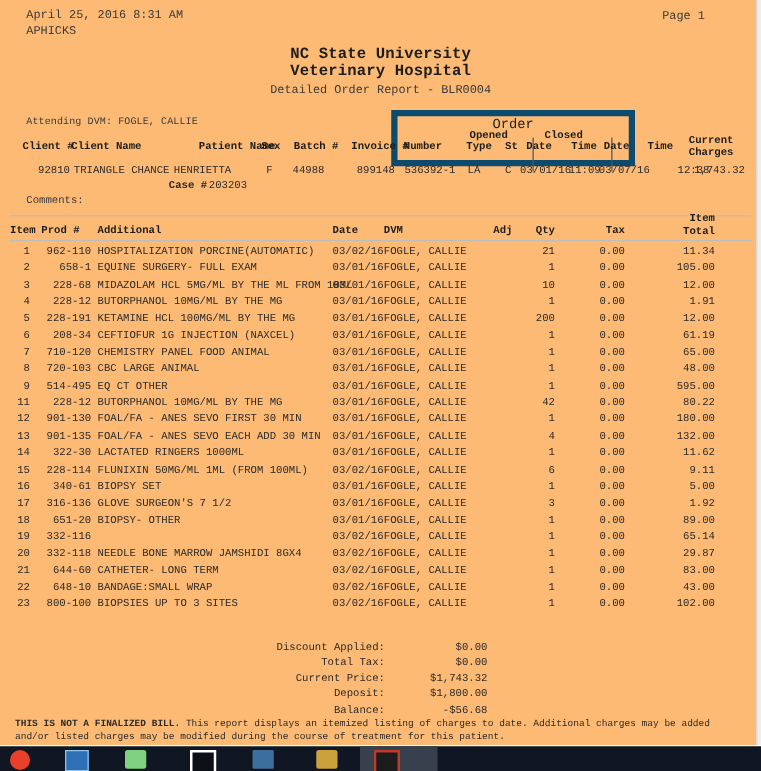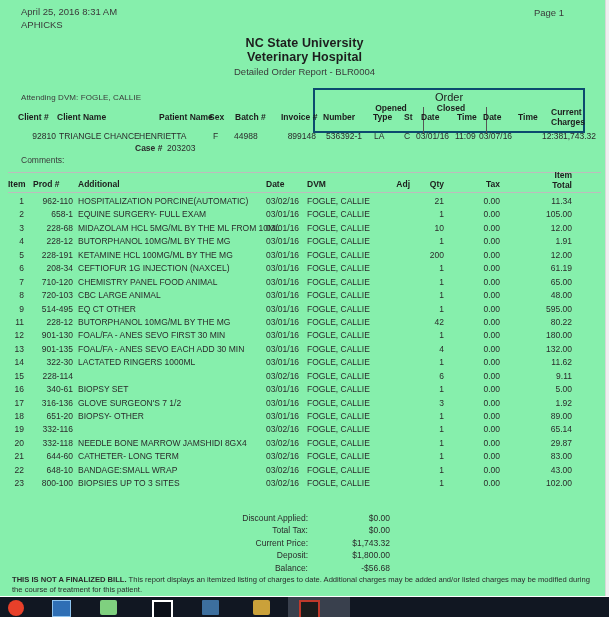--- a/index.html
+++ b/index.html
@@ -6,41 +6,42 @@
   body{
     width:609px;height:617px;
     background:#ffffff;
     font-family:"Liberation Sans", sans-serif;
     color:#2b2b2b;
     overflow:hidden;
     position:relative;
   }
   .page{
     position:absolute;left:0;top:0;width:609px;height:596px;
-    background:#86efac;
+    background:#fdba74;
     box-sizing:border-box;
     overflow:hidden;
+    font-family:Liberation Mono, monospace;
   }
   .pg-edge-r{position:absolute;right:0;top:0;width:3px;height:596px;background:#efefef;border-left:1px solid #d8d8d8;}
 
   
   .meta{position:absolute;left:21px;top:5px;font-size:9.5px;line-height:13px;color:#3a3a3a;}
   .pageno{position:absolute;right:45px;top:7px;font-size:9.5px;color:#3a3a3a;}
 
   
   .title-wrap{position:absolute;left:0;top:36px;width:609px;text-align:center;}
   .t1{font-size:12.5px;font-weight:bold;line-height:14px;color:#1d1d1d;letter-spacing:.1px;}
   .t2{font-size:12.5px;font-weight:bold;line-height:14px;color:#1d1d1d;letter-spacing:.1px;}
   .t3{font-size:9.5px;line-height:13px;color:#3a3a3a;margin-top:1px;}
 
   
   .attending{position:absolute;left:21px;top:93px;font-size:8px;color:#3a3a3a;letter-spacing:.1px;}
 
   
-  .orderbox{position:absolute;left:313px;top:88px;width:272px;height:45px;border:2px solid #0c4a6e;box-sizing:border-box;}
+  .orderbox{position:absolute;left:313px;top:88px;width:195px;height:45px;border:5px solid #0c4a6e;box-sizing:border-box;}
   .orderbox .obtitle{position:absolute;left:0;right:0;top:1px;text-align:center;font-size:11px;color:#1d1d1d;}
   .ob-sub{position:absolute;top:17px;height:27px;border-left:1px solid #555;box-sizing:border-box;}
   .ob-open{left:108px;width:63px;}
   .ob-closed{left:171px;width:57px;}
 
   
   .chead{position:absolute;top:112px;font-size:8.5px;font-weight:bold;color:#1d1d1d;line-height:10px;}
   .crow{position:absolute;top:131px;font-size:8.5px;color:#2b2b2b;}
   .caseline{position:absolute;top:143px;font-size:8.5px;color:#2b2b2b;}
   .comments{position:absolute;left:21px;top:155px;font-size:8.5px;color:#3a3a3a;}
@@ -305,20 +306,21 @@
         <span class="c c-date">03/01/16</span>
         <span class="c c-dvm">FOGLE, CALLIE</span>
         <span class="c c-adj"></span>
         <span class="c c-qty">1</span>
         <span class="c c-tax">0.00</span>
         <span class="c c-total">11.62</span>
       </div>
       <div class="irow">
         <span class="c c-item">15</span>
         <span class="c c-prod">228-114</span>
+        <span class="c c-desc">FLUNIXIN 50MG/ML 1ML (FROM 100ML)</span>
         <span class="c c-date">03/02/16</span>
         <span class="c c-dvm">FOGLE, CALLIE</span>
         <span class="c c-adj"></span>
         <span class="c c-qty">6</span>
         <span class="c c-tax">0.00</span>
         <span class="c c-total">9.11</span>
       </div>
       <div class="irow">
         <span class="c c-item">16</span>
         <span class="c c-prod">340-61</span>

